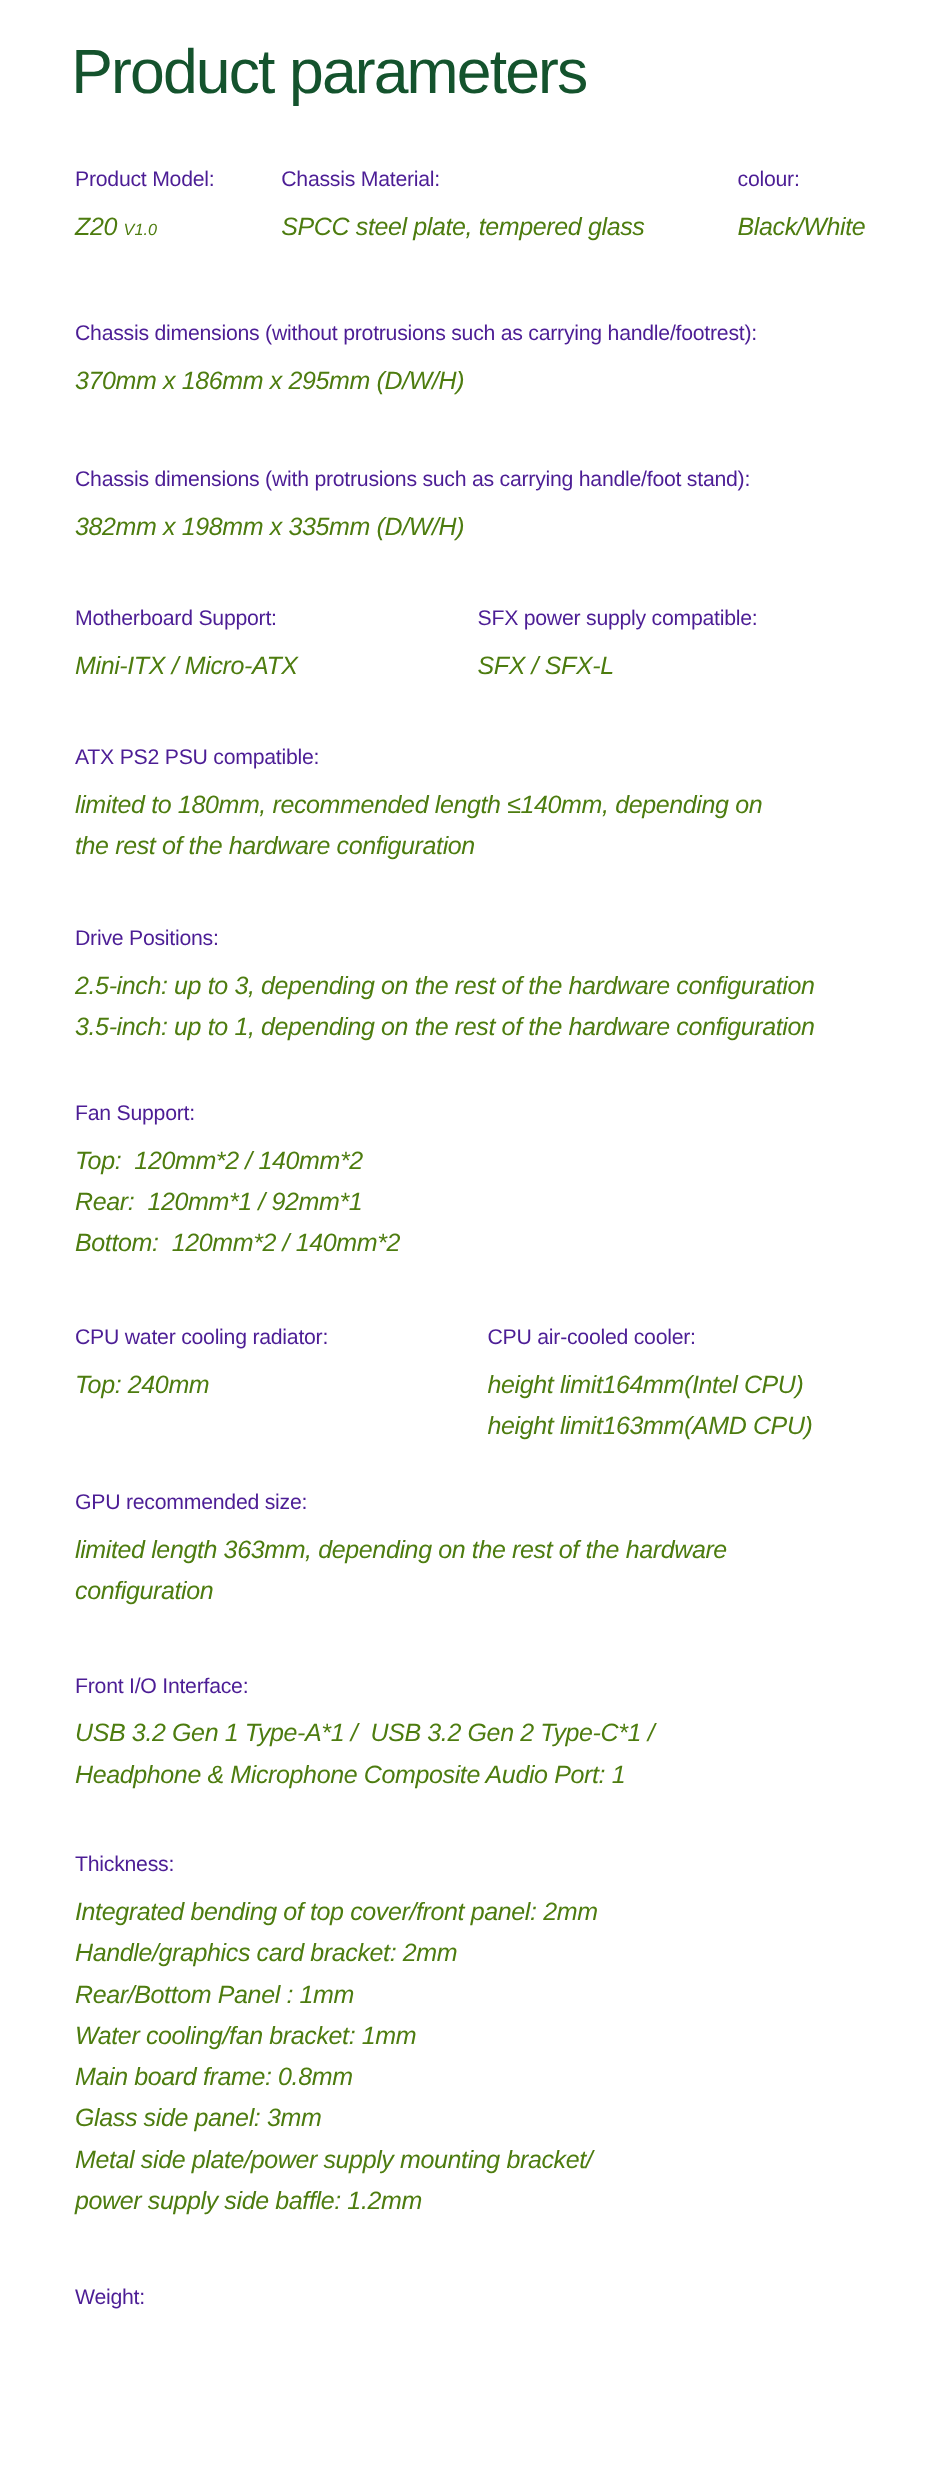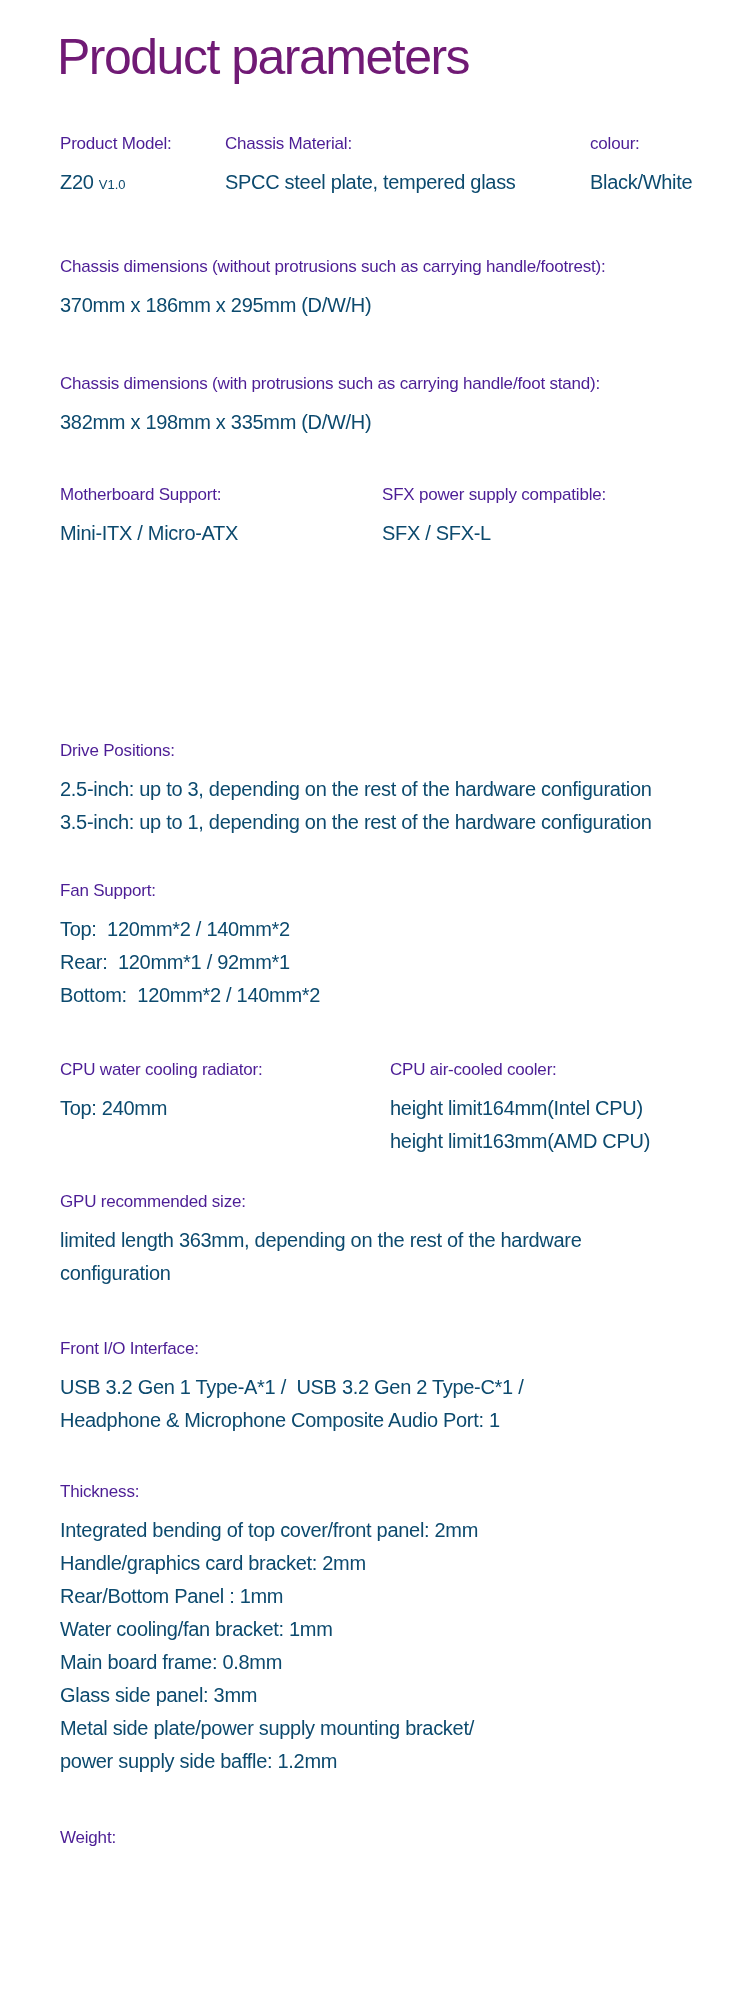--- a/index.html
+++ b/index.html
@@ -18,43 +18,44 @@
     background: #ffffff;
   }
   .title {
     position: absolute;
     left: 57px;
     top: 28px;
     font-size: 50px;
     line-height: 58px;
     font-weight: 400;
     letter-spacing: -1.5px;
-    color: #701a75;
+    color: #14532d;
     margin: 0;
     white-space: pre;
   }
   .sec {
     position: absolute;
     left: 60px;
     right: 0;
   }
   .lbl {
     font-size: 17px;
     line-height: 22px;
     margin-bottom: 11px;
     color: #4c1d95;
     letter-spacing: -0.2px;
     white-space: pre;
   }
   .val {
     font-size: 20px;
     line-height: 33px;
-    color: #0c4a6e;
+    color: #4d7c0f;
     letter-spacing: -0.3px;
     white-space: pre;
+    font-style: italic;
   }
   .col {
     position: absolute;
     top: 0;
   }
   .c1 { position: relative; }
   .ver {
     font-size: 13px;
     letter-spacing: 0;
   }
@@ -95,20 +96,25 @@
     <div class="c1">
       <div class="lbl">Motherboard Support:</div>
       <div class="val">Mini-ITX / Micro-ATX</div>
     </div>
     <div class="col" style="left:322px">
       <div class="lbl">SFX power supply compatible:</div>
       <div class="val">SFX / SFX-L</div>
     </div>
   </div>
 
+  <div class="sec" style="top:595px">
+    <div class="lbl">ATX PS2 PSU compatible:</div>
+    <div class="val">limited to 180mm, recommended length ≤140mm, depending on</div>
+    <div class="val">the rest of the hardware configuration</div>
+  </div>
 
   <div class="sec" style="top:740px">
     <div class="lbl">Drive Positions:</div>
     <div class="val">2.5-inch: up to 3, depending on the rest of the hardware configuration</div>
     <div class="val">3.5-inch: up to 1, depending on the rest of the hardware configuration</div>
   </div>
 
   <div class="sec" style="top:880px">
     <div class="c1">
       <div class="lbl">Fan Support:</div>

